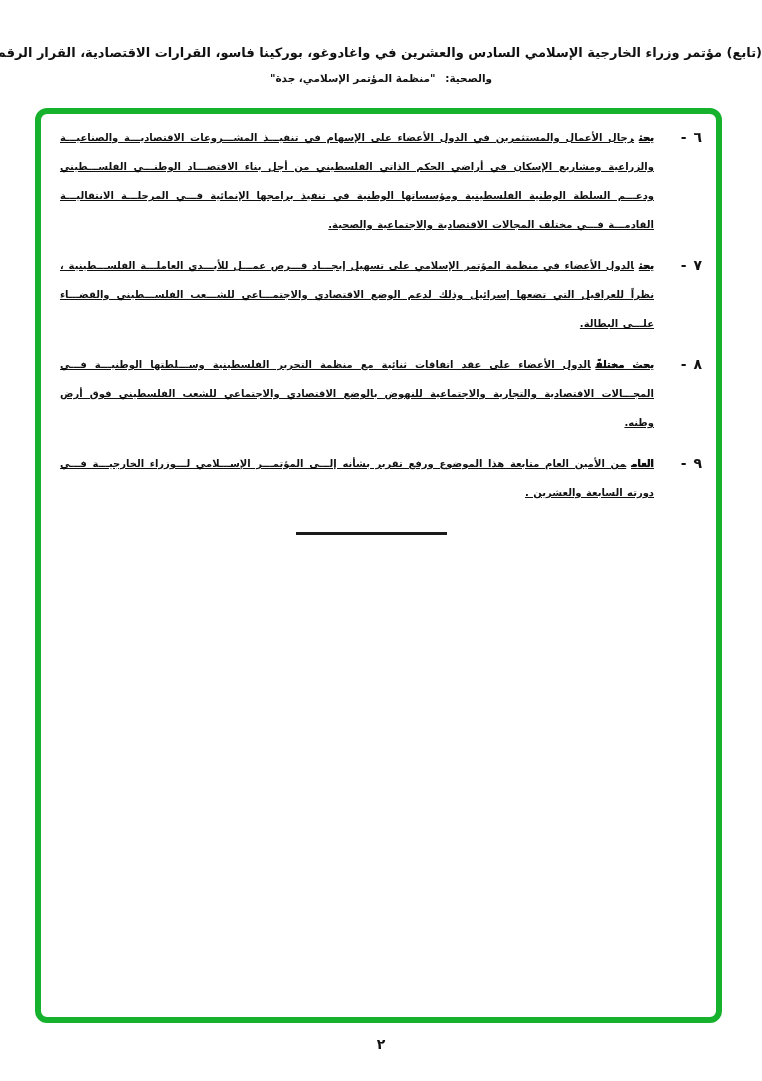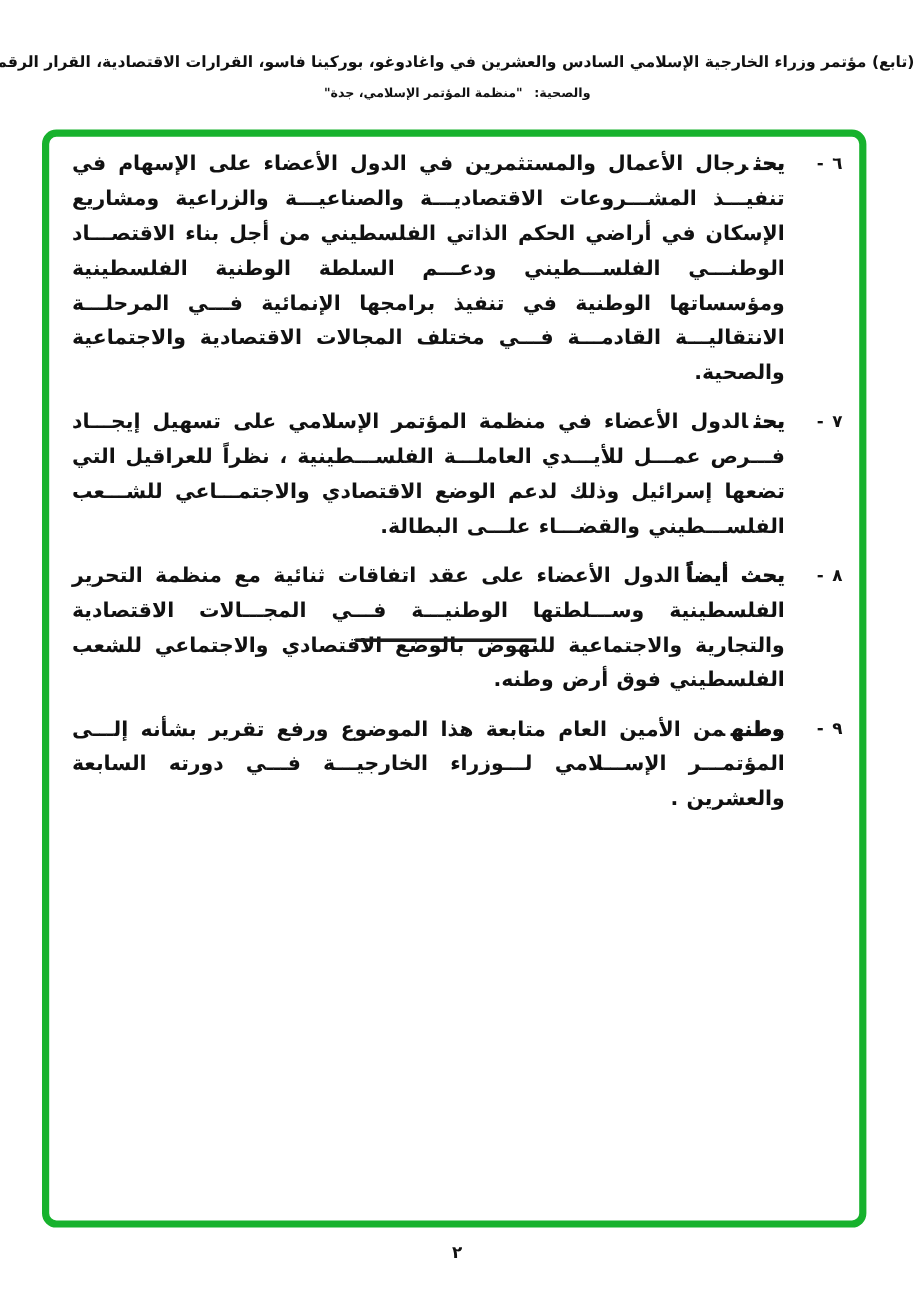--- a/index.html
+++ b/index.html
@@ -76,25 +76,26 @@
     width: 48px;
     font-size: 14px;
     font-weight: bold;
     line-height: 29px;
     white-space: nowrap;
   }
   .item-number .dash { margin-right: 7px; }
   .item-text {
     flex: 1;
     margin: 0;
-    font-size: 17px;
+    font-size: 10px;
     font-weight: bold;
     line-height: 29px;
     text-align: justify;
     word-spacing: 1px;
+    text-decoration: underline;
   }
   .item-text .lead {
     margin-left: 5px;
     text-shadow: 0 0 0.7px #000, 0 0 0.4px #000;
   }
 
   
   .section-divider {
     position: absolute;
     left: 296px;
@@ -135,25 +136,25 @@
     <p class="item-text"><span class="lead">يحث</span><span>رجال الأعمال والمستثمرين في الدول الأعضاء على الإسهام في تنفيـــذ المشـــروعات الاقتصاديـــة والصناعيـــة والزراعية ومشاريع الإسكان في أراضي الحكم الذاتي الفلسطيني من أجل بناء الاقتصـــاد الوطنـــي الفلســـطيني ودعـــم السلطة الوطنية الفلسطينية ومؤسساتها الوطنية في تنفيذ برامجها الإنمائية فـــي المرحلـــة الانتقاليـــة القادمـــة فـــي مختلف المجالات الاقتصادية والاجتماعية والصحية.</span></p>
   </div>
 
   <div class="item">
     <span class="item-number"><span>٧</span><span class="dash">-</span></span>
     <p class="item-text"><span class="lead">يحث</span><span>الدول الأعضاء في منظمة المؤتمر الإسلامي على تسهيل إيجـــاد فـــرص عمـــل للأيـــدي العاملـــة الفلســـطينية ، نظراً للعراقيل التي تضعها إسرائيل وذلك لدعم الوضع الاقتصادي والاجتمـــاعي للشـــعب الفلســـطيني والقضـــاء علـــى البطالة.</span></p>
   </div>
 
   <div class="item">
     <span class="item-number"><span>٨</span><span class="dash">-</span></span>
-    <p class="item-text"><span class="lead">يحث أيضاً</span><span>الدول الأعضاء على عقد اتفاقات ثنائية مع منظمة التحرير الفلسطينية وســـلطتها الوطنيـــة فـــي المجـــالات الاقتصادية والتجارية والاجتماعية للنهوض بالوضع الاقتصادي والاجتماعي للشعب الفلسطيني فوق أرض وطنه.</span></p>
+    <p class="item-text"><span class="lead">يحث مختلفً</span><span>الدول الأعضاء على عقد اتفاقات ثنائية مع منظمة التحرير الفلسطينية وســـلطتها الوطنيـــة فـــي المجـــالات الاقتصادية والتجارية والاجتماعية للنهوض بالوضع الاقتصادي والاجتماعي للشعب الفلسطيني فوق أرض وطنه.</span></p>
   </div>
 
   <div class="item">
     <span class="item-number"><span>٩</span><span class="dash">-</span></span>
-    <p class="item-text"><span class="lead">وطنه</span><span>من الأمين العام متابعة هذا الموضوع ورفع تقرير بشأنه إلـــى المؤتمـــر الإســـلامي لـــوزراء الخارجيـــة فـــي دورته السابعة والعشرين .</span></p>
+    <p class="item-text"><span class="lead">العام</span><span>من الأمين العام متابعة هذا الموضوع ورفع تقرير بشأنه إلـــى المؤتمـــر الإســـلامي لـــوزراء الخارجيـــة فـــي دورته السابعة والعشرين .</span></p>
   </div>
 
 </div>
 
 <div class="section-divider"></div>
 
 <div class="page-number">٢</div>
 
 </body></html>

